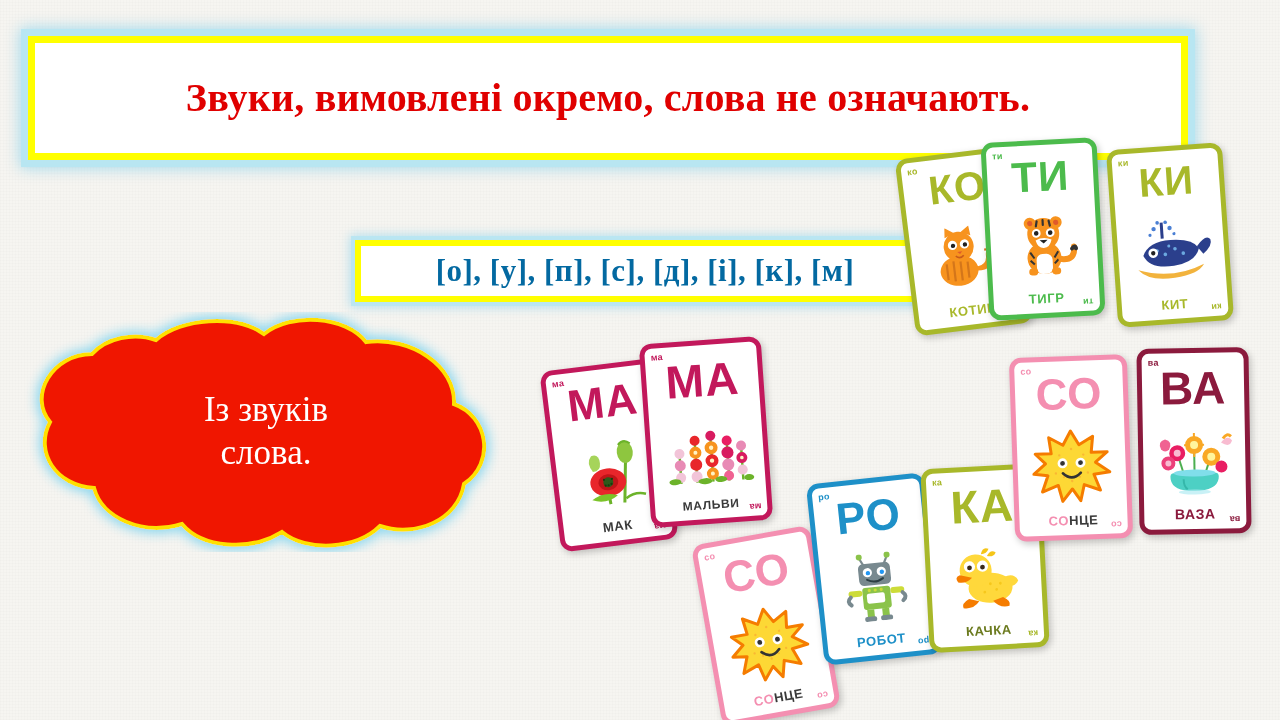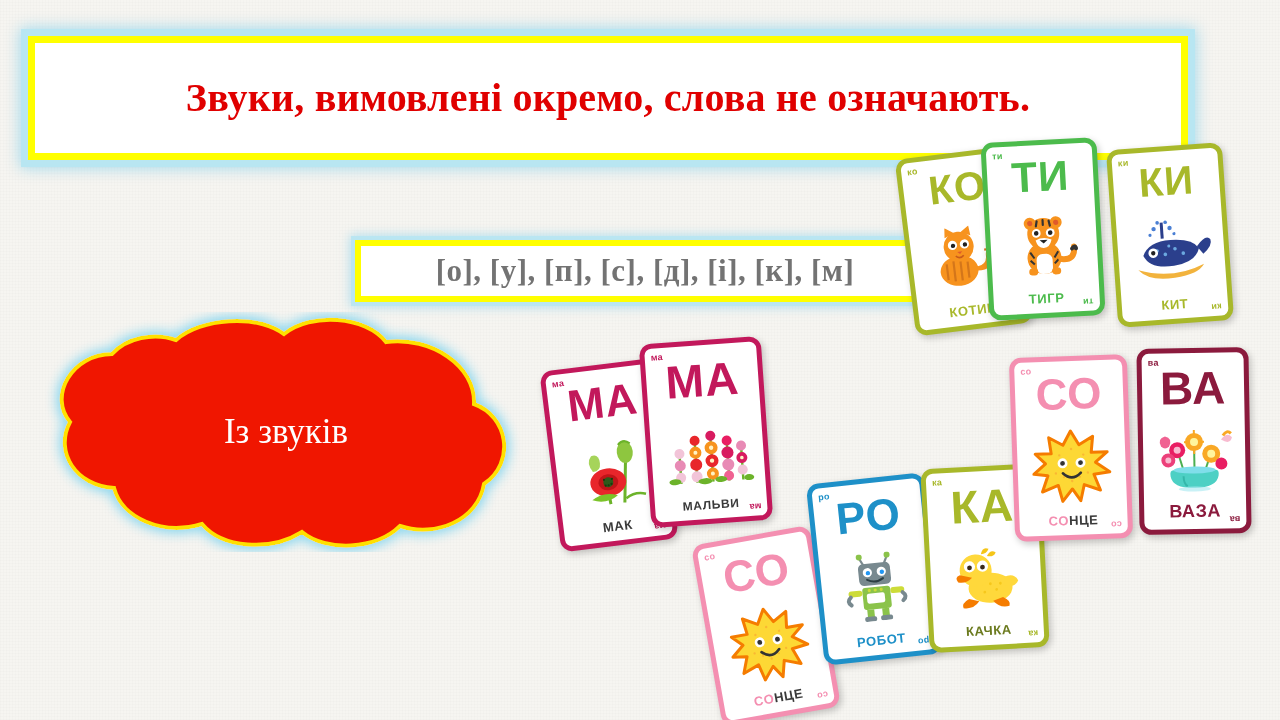--- a/index.html
+++ b/index.html
@@ -38,26 +38,26 @@
 
   
   .phoneme-banner{
     position:absolute; left:355px; top:240px; width:580px; height:62px;
     background:#ffffff;
     border:6px solid #ffff00;
     box-shadow:0 0 0 4px rgba(184,230,242,.9), 0 0 10px 5px rgba(150,214,236,.7);
     display:flex; align-items:center; justify-content:center;
   }
   .phoneme-text{
-    color:#737373; font-weight:bold; font-size:31px; letter-spacing:.5px;
+    color:#0369a1; font-weight:bold; font-size:31px; letter-spacing:.5px;
   }
 
   
   .cloud-wrap{
-    position:absolute; left:26px; top:312px; width:520px; height:240px;
+    position:absolute; left:6px; top:312px; width:520px; height:240px;
   }
   .cloud-svg{ position:absolute; inset:0; width:100%; height:100%; }
   .cloud-text{
     position:absolute; inset:0;
     display:flex; flex-direction:column; align-items:center; justify-content:center;
     color:#ffffff; font-size:35px; line-height:1.22; text-align:center;
     padding:0 70px; z-index:2;
   }
 
   
@@ -135,20 +135,21 @@
                C350,238 300,240 276,220
                C244,240 196,236 176,212
                C136,224 96,206 88,176
                C50,174 28,140 44,110
                C22,84 46,42 86,42
                C100,26 128,20 150,28 Z" fill="#f01800" stroke="#ffe000" stroke-width="4"></path>
     </g>
   </svg>
   <div class="cloud-text">
     <span>Із  звуків</span>
+    <span>слова.</span>
   </div>
 </div>
 
 <div class="card" id="card-ko" style="left:905px; top:152px; width:118px; height:178px; transform:rotate(-7deg); border-color:#a8b82a;">
   <div class="card-inner">
     <div class="corner-tl" style="color:#a8b82a;">ко</div>
     <div class="big-syll" style="color:#a8b82a; font-size:40px;">КО</div>
     <div class="pic">
       <svg width="76" height="62" viewBox="0 0 76 62">
         <ellipse cx="30" cy="44" rx="19" ry="15" fill="#f7931e"></ellipse>
@@ -507,18 +508,18 @@
         <circle cx="68" cy="40" r="6" fill="#e91e63"></circle>
         <path d="M8,22 q-4,-8 4,-10 q8,2 4,10 q-4,4 -8,0 z" fill="#f06292"></path>
         <path d="M68,16 q6,-8 11,-2 q-2,8 -11,2 z" fill="#f8bbd0"></path>
         <path d="M70,12 q4,-6 8,-2" stroke="#f9a825" stroke-width="3" fill="none"></path>
         <path d="M20,46 h42 q4,0 3,6 q-2,12 -24,12 q-22,0 -24,-12 q-1,-6 3,-6 z" fill="#4dd0c4"></path>
         <ellipse cx="41" cy="46" rx="21" ry="3.5" fill="#80deea"></ellipse>
         <path d="M30,52 q0,8 4,10" stroke="#26a69a" stroke-width="2" fill="none" opacity=".6"></path>
         <ellipse cx="41" cy="65" rx="16" ry="2.5" fill="#b2ebf2" opacity=".7"></ellipse>
       </svg>
     </div>
-    <div class="word" style="color:#8b1a3d; font-size:18px;">
+    <div class="word" style="color:#8b1a3d; font-size:14px;">
       <span>ВА</span><span>ЗА</span>
     </div>
     <div class="corner-br" style="color:#8b1a3d;">ва</div>
   </div>
 </div>
 
 </body></html>

